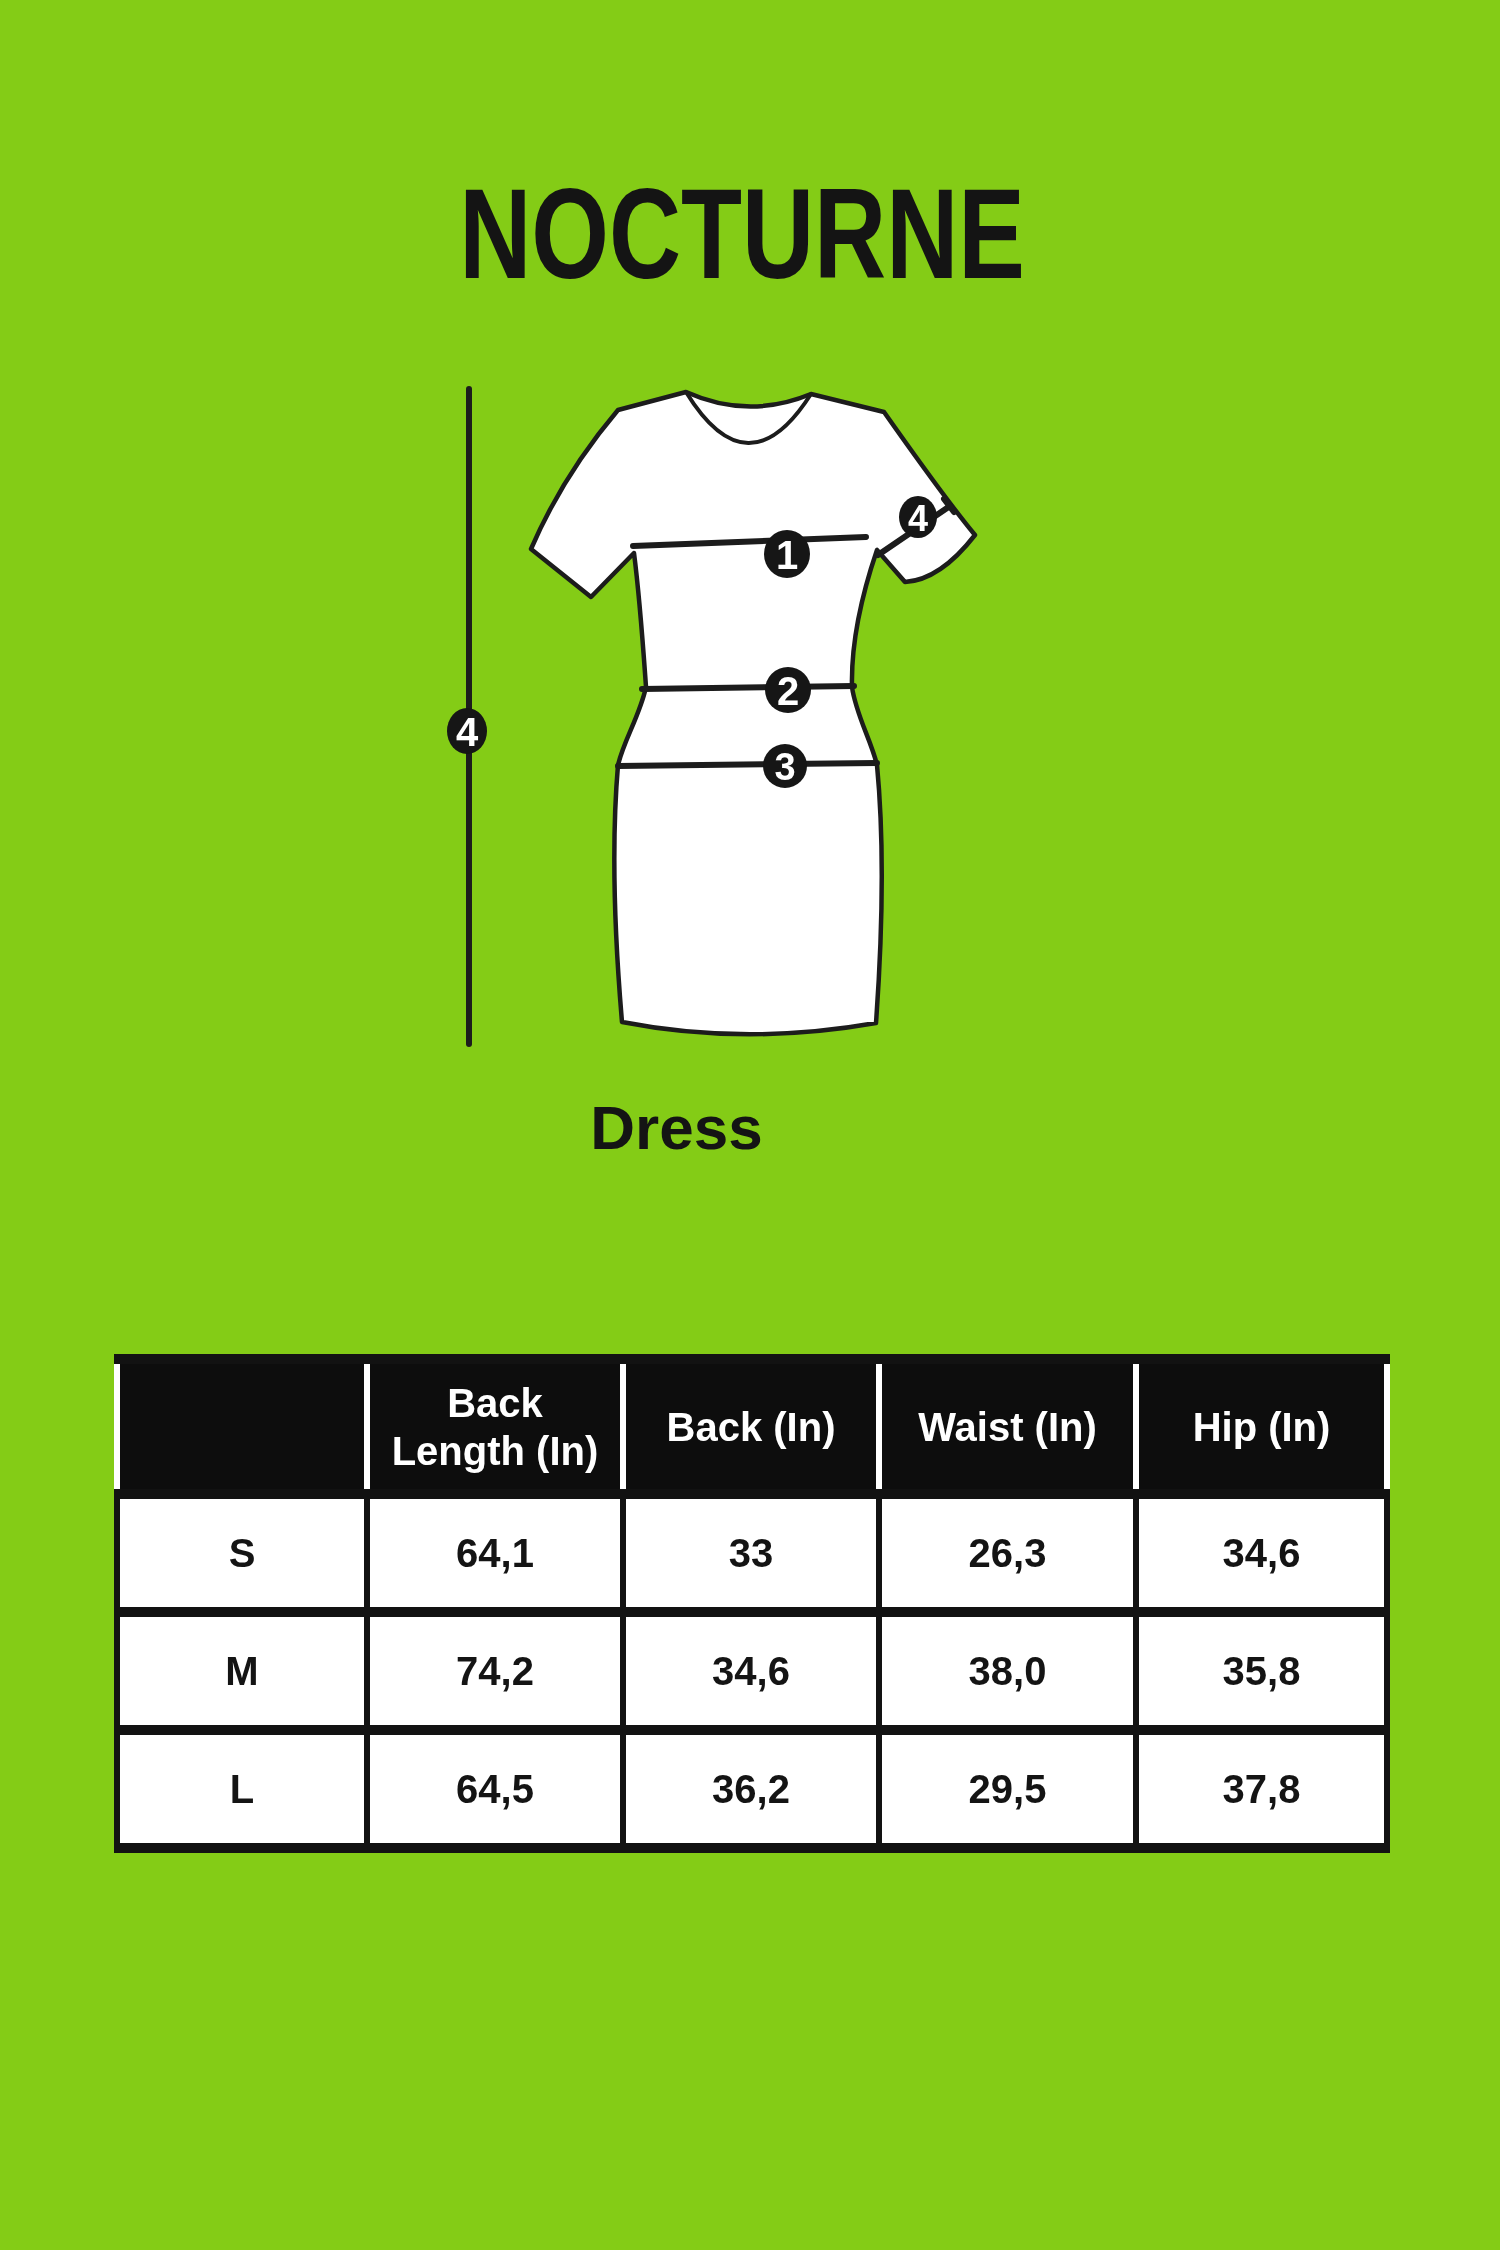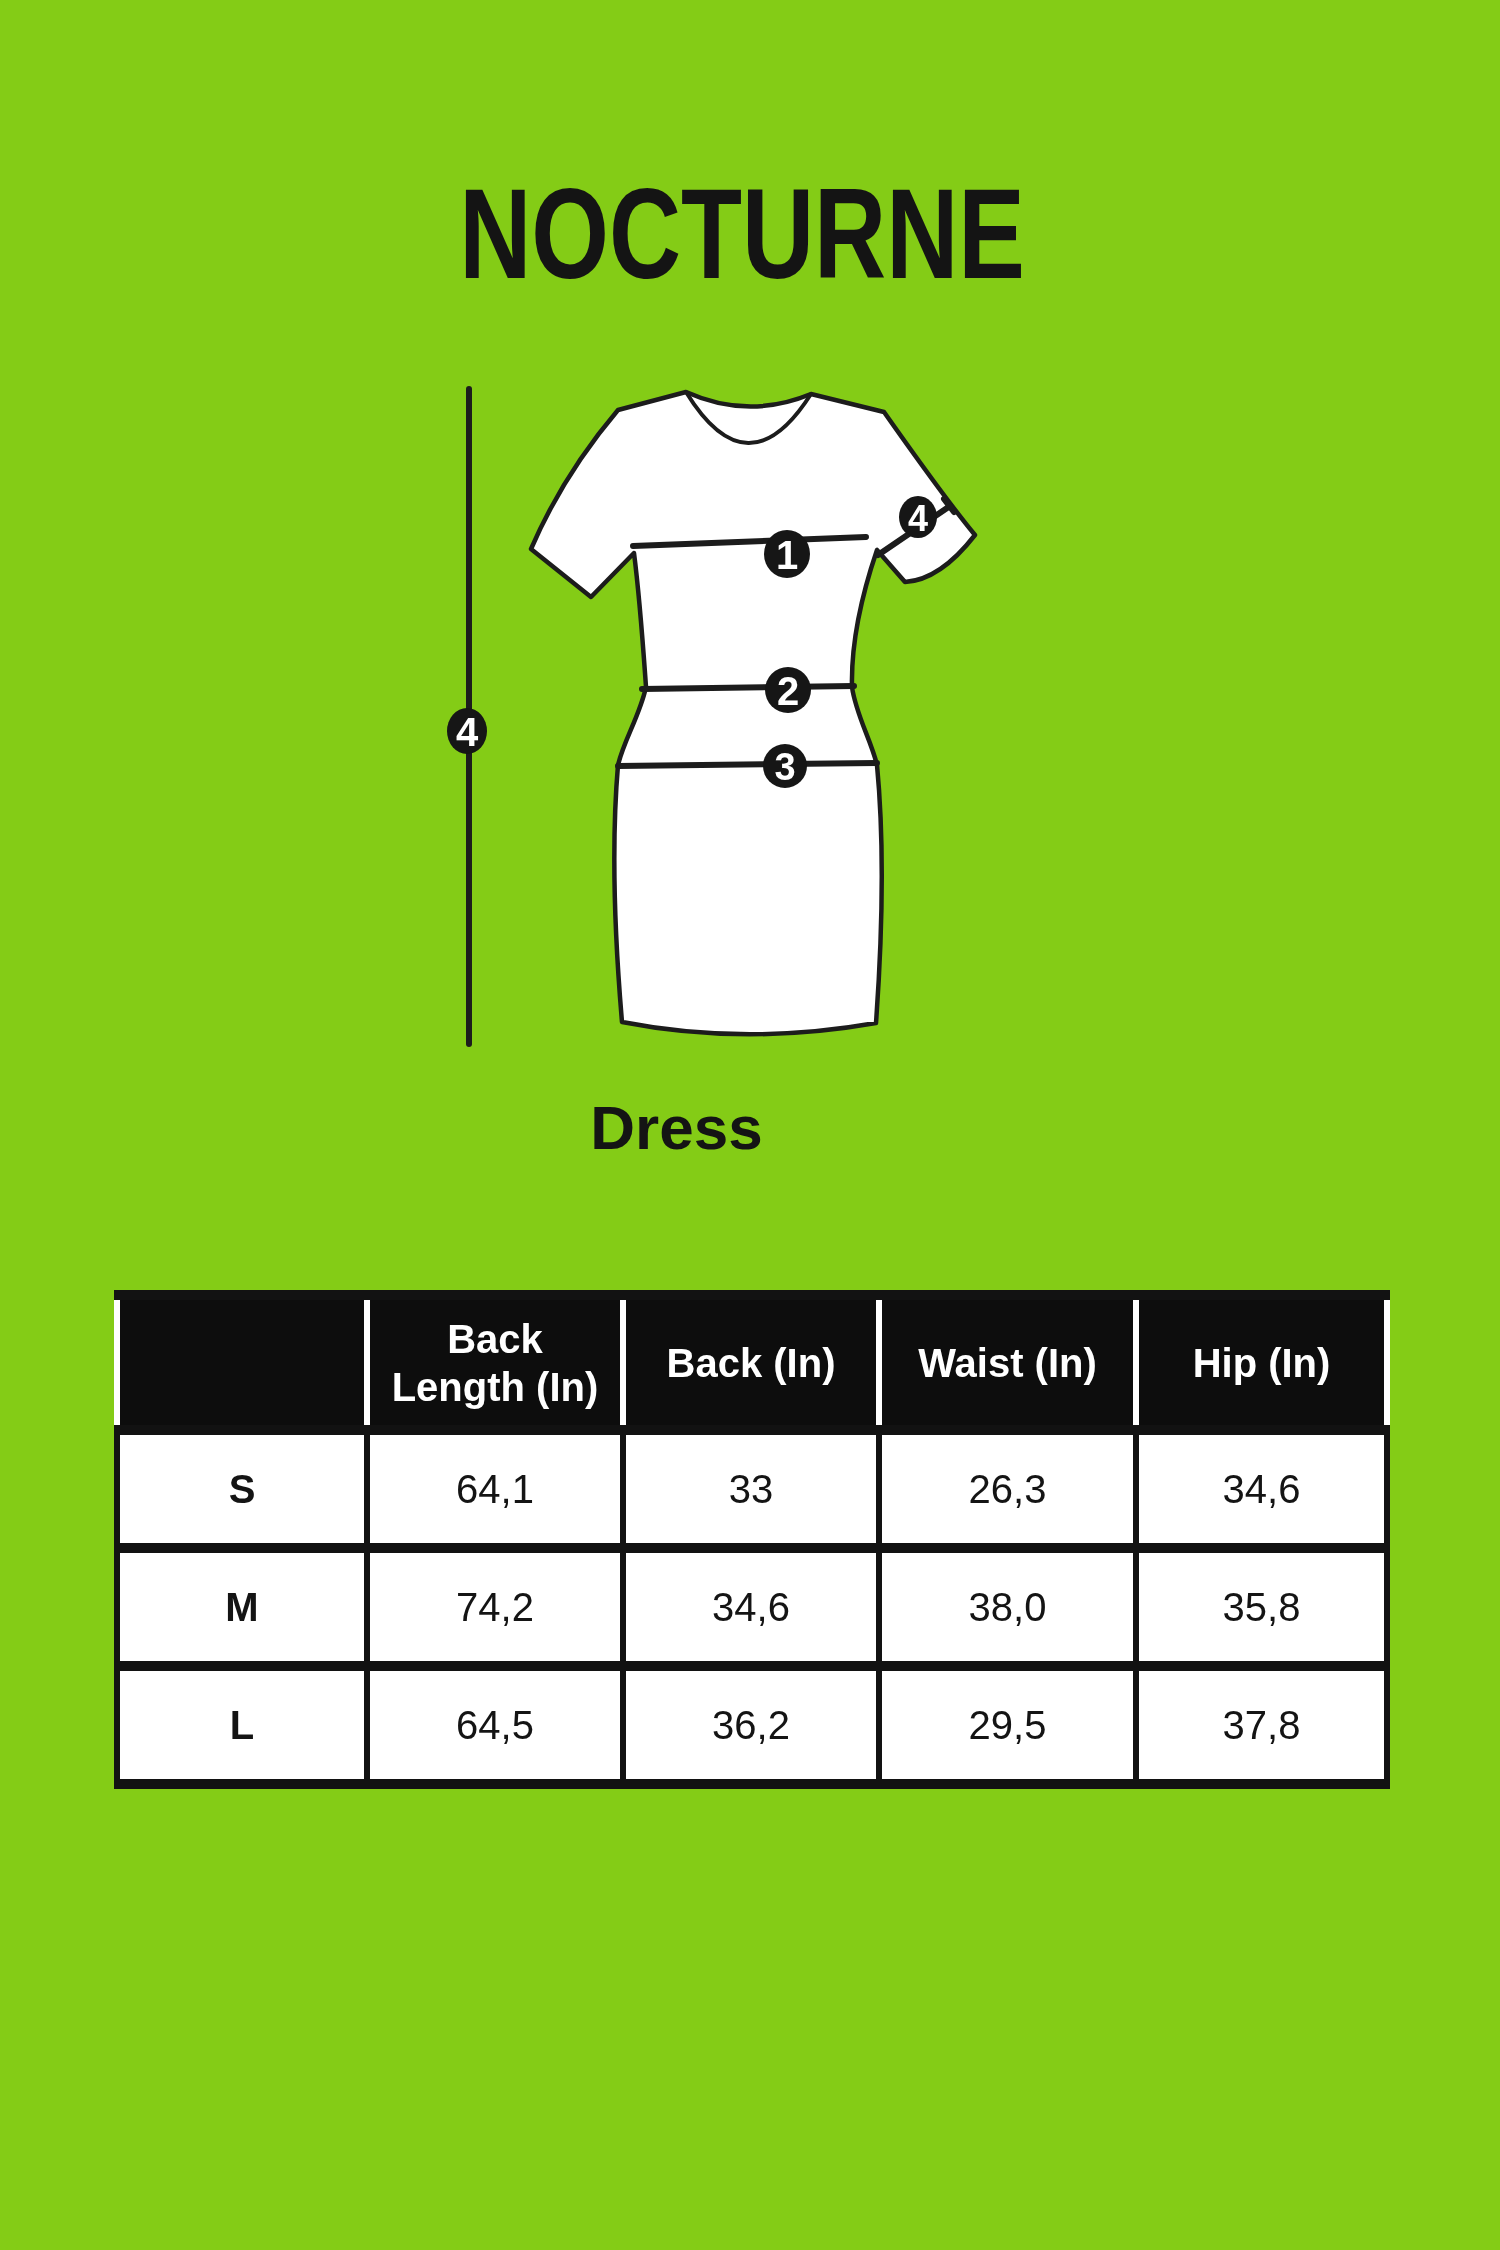--- a/index.html
+++ b/index.html
@@ -61,21 +61,21 @@
     font-size: 62px;
     line-height: 62px;
     font-weight: bold;
     color: #141414;
   }
 
   
   .size-table {
     position: absolute;
     left: 114px;
-    top: 1290px;
+    top: 1354px;
     width: 1270px;
     border-collapse: collapse;
     table-layout: fixed;
     background: #ffffff;
   }
   .size-table th, .size-table td {
     border-left: 6px solid #121212;
     border-right: 6px solid #121212;
     border-top: 10px solid #121212;
     border-bottom: 10px solid #121212;
@@ -90,21 +90,21 @@
     background: #0d0d0d;
     color: #ffffff;
     font-size: 40px;
     font-weight: bold;
     line-height: 1.2;
     border-left-color: #ffffff;
     border-right-color: #ffffff;
   }
   .size-table tbody td {
     font-size: 40px;
-    font-weight: normal;
+    font-weight: bold;
     color: #141414;
   }
   .size-table tbody td.size-cell { font-weight: bold; }
 </style>
 </head>
 <body>
 
 <div class="page">
 
   <h1 class="brand">NOCTURNE</h1>

